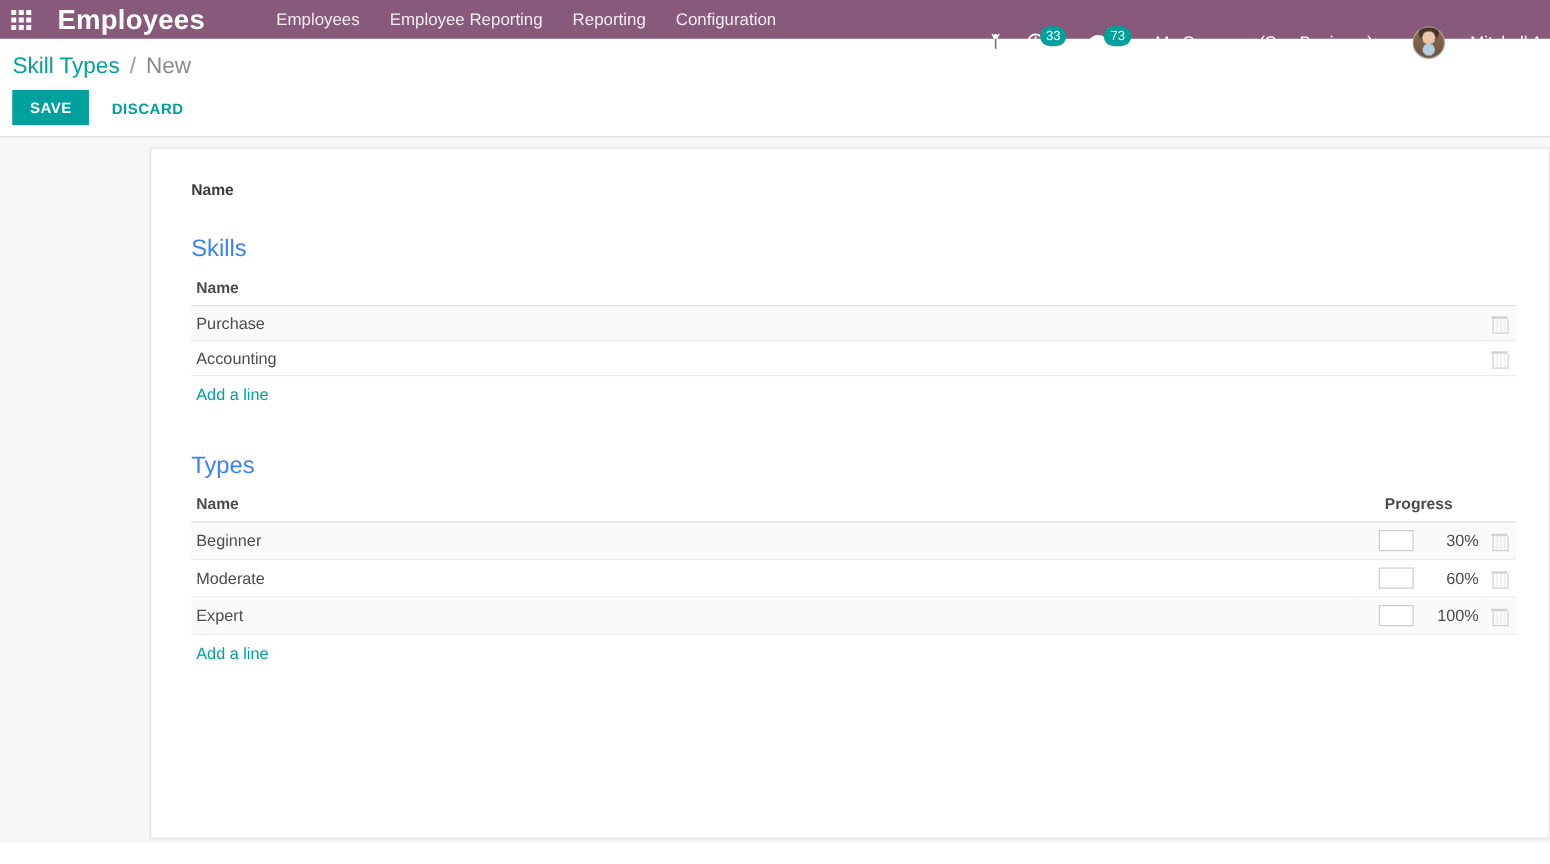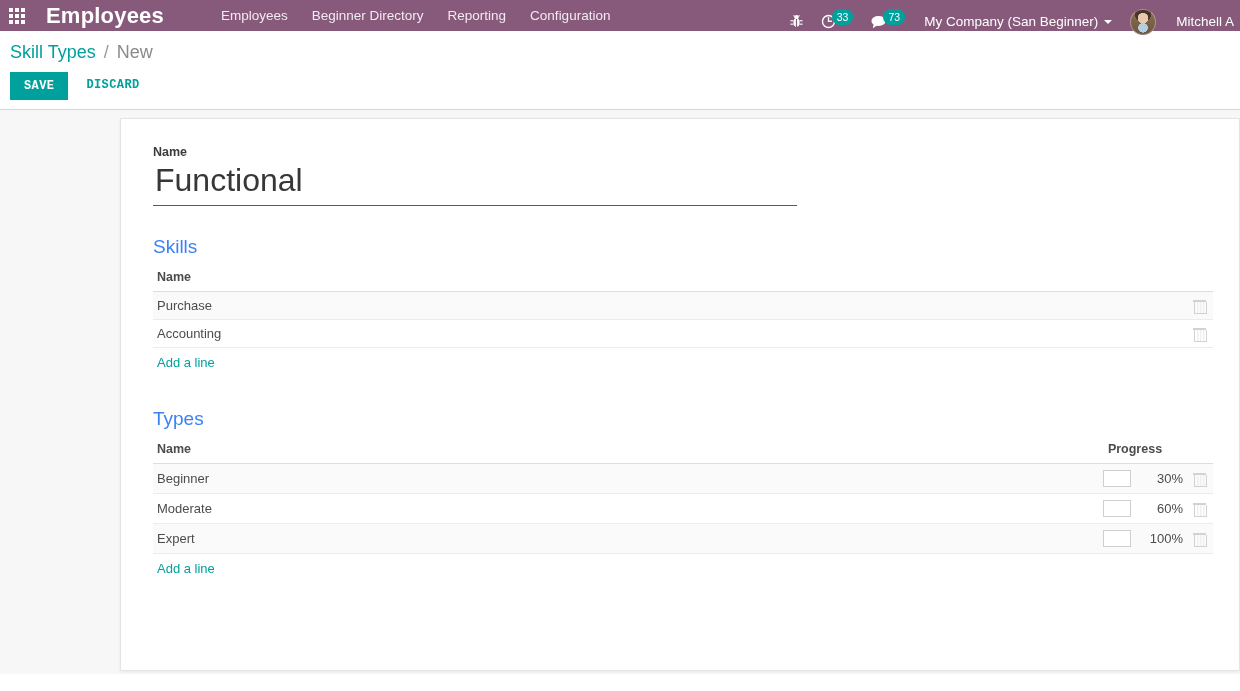--- a/index.html
+++ b/index.html
@@ -51,21 +51,21 @@
   .menu-item {
     font-size: 13.5px;
     color: #f2eaf0;
     padding: 8px 12px;
     cursor: pointer;
   }
 
   .nav-right {
     position: absolute;
     right: 0;
-    top: 4px;
+    top: 16px;
     height: 35px;
     display: flex;
     align-items: center;
     padding-right: 0;
   }
 
   .nav-icon-btn {
     display: flex;
     align-items: center;
     position: relative;
@@ -131,21 +131,21 @@
   .control-panel {
     background: #ffffff;
     border-bottom: 1px solid #d6d6d6;
     padding: 8px 0 9px 10px;
   }
   .breadcrumb { font-size: 18px; line-height: 26px; }
   .bc-link { color: #00a09d; cursor: pointer; text-align: center; }
   .bc-sep { color: #9a9a9a; padding: 0 3px; }
   .bc-current { color: #8a8a8a; }
 
-  .cp-buttons { margin-top: 7px; display: flex; align-items: flex-start; font-family: Liberation Mono, monospace; }
+  .cp-buttons { margin-top: 7px; display: flex; align-items: flex-end; }
   .btn-save {
     background: #00a09d;
     color: #ffffff;
     border: 1px solid #00a09d;
     font-size: 12px;
     font-weight: bold;
     letter-spacing: .4px;
     padding: 6px 13px;
     cursor: pointer;
     font-family: inherit;
@@ -317,21 +317,21 @@
         <i></i>
         <i></i>
         <i></i>
     </span>
   </div>
 
   <div class="brand">Employees</div>
 
   <div class="menu-items">
     <div class="menu-item">Employees</div>
-    <div class="menu-item">Beginner Directory</div>
+    <div class="menu-item">Employee Reporting</div>
     <div class="menu-item">Reporting</div>
     <div class="menu-item">Configuration</div>
   </div>
 
   <div class="nav-right">
 
     <div class="nav-icon-btn">
       <svg width="13" height="15" viewBox="0 0 13 15">
         <ellipse cx="6.5" cy="8.6" rx="3.1" ry="4.3" fill="#ffffff"></ellipse>
         <circle cx="6.5" cy="3.2" r="2.1" fill="#ffffff"></circle>
@@ -386,21 +386,20 @@
     <button class="btn-discard">DISCARD</button>
   </div>
 </div>
 
 <div class="page-body">
   <div class="form-sheet-wrap">
     <div class="form-sheet">
 
       <div>
         <div class="field-label">Name</div>
-        <input class="name-input" type="text" value="Functional" style="">
       </div>
 
       <div class="section">
         <div class="section-title">Skills</div>
         <table class="o2m-table">
           <thead>
             <tr>
               <th>Name</th>
               <th class="th-del"></th>
             </tr>

